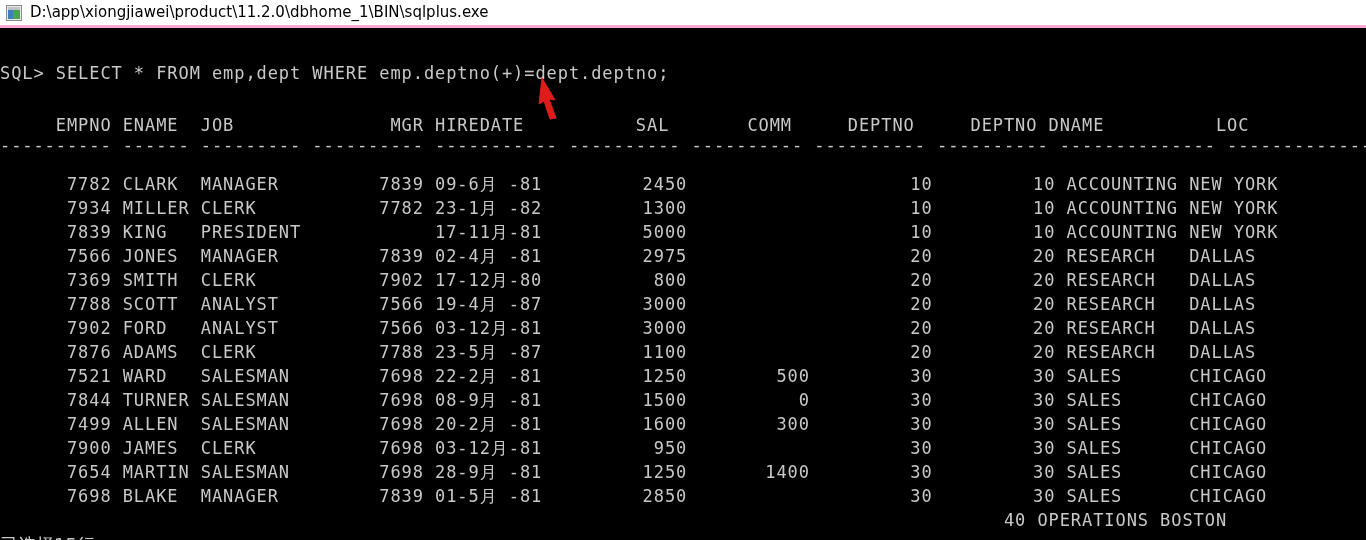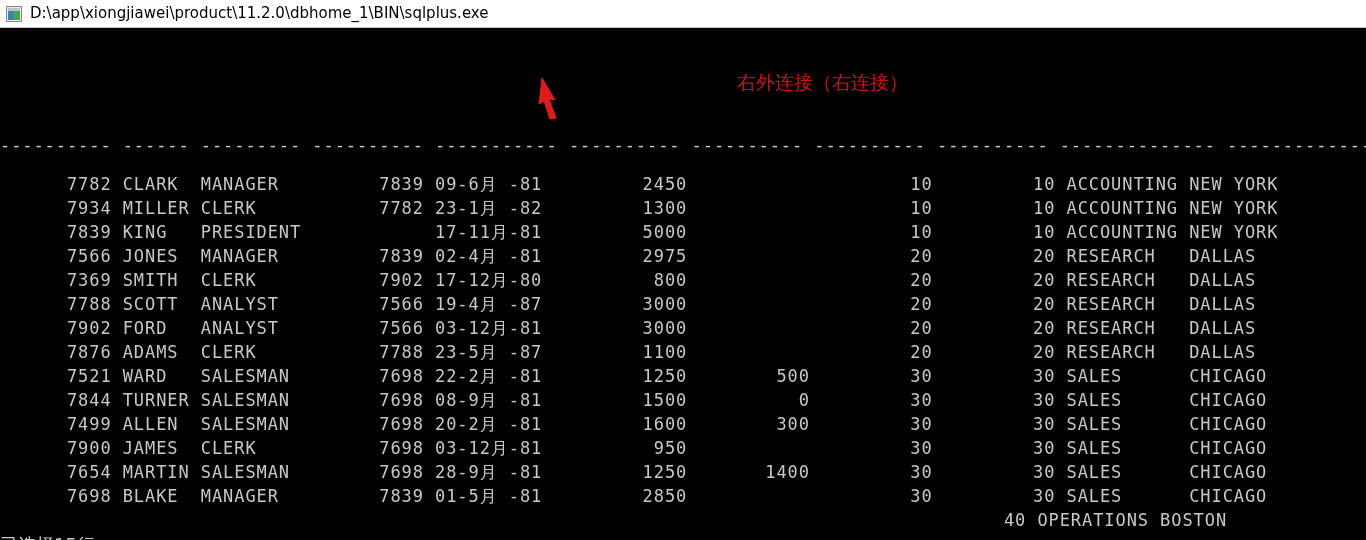--- a/index.html
+++ b/index.html
@@ -11,21 +11,21 @@
     width: 1366px;
     height: 540px;
     overflow: hidden;
     font-family: "Liberation Sans", sans-serif;
   }
 
   
   #titlebar {
     height: 28px;
     background: #ffffff;
-    border-bottom: 1px solid #f9a8d4;
+    border-bottom: 3px solid #f9a8d4;
     display: flex;
     align-items: center;
     padding-left: 6px;
     box-sizing: border-box;
   }
   #app-icon {
     width: 16px;
     height: 16px;
     flex: 0 0 16px;
     position: relative;
@@ -129,26 +129,27 @@
   <span id="app-icon">
     <span class="glyph-top"></span>
     <span class="glyph-left"></span>
     <span class="glyph-right"></span>
   </span>
   <span id="title-text">D:\app\xiongjiawei\product\11.2.0\dbhome_1\BIN\sqlplus.exe</span>
 </div>
 
 <div id="console">
 
+  <div class="term grid line" id="sqlline">SQL&gt; SELECT * FROM emp,dept WHERE emp.deptno(+)=dept.deptno;</div>
 
-  <div id="annotation">右外连接（右连接）</div>
 
   <svg id="arrow-svg" viewBox="0 0 80 46">
     <path d="M 22 4 L 35 26 L 29 25 L 36 44 L 30 45 L 24 27 L 19 30 Z" fill="#e01b1b" stroke="#e01b1b" stroke-width="1" stroke-linejoin="round"></path>
   </svg>
 
+  <div class="term grid line" id="headerline">     EMPNO ENAME  JOB              MGR HIREDATE          SAL       COMM     DEPTNO     DEPTNO DNAME          LOC</div>
 
   <div class="term grid line" id="ruleline">---------- ------ --------- ---------- ----------- ---------- ---------- ---------- ---------- -------------- -------------</div>
 
   <div class="term grid" id="rows"><div class="line">      7782 CLARK  MANAGER         7839 09-6月 -81         2450                    10         10 ACCOUNTING NEW YORK</div><div class="line">      7934 MILLER CLERK           7782 23-1月 -82         1300                    10         10 ACCOUNTING NEW YORK</div><div class="line">      7839 KING   PRESIDENT            17-11月-81         5000                    10         10 ACCOUNTING NEW YORK</div><div class="line">      7566 JONES  MANAGER         7839 02-4月 -81         2975                    20         20 RESEARCH   DALLAS</div><div class="line">      7369 SMITH  CLERK           7902 17-12月-80          800                    20         20 RESEARCH   DALLAS</div><div class="line">      7788 SCOTT  ANALYST         7566 19-4月 -87         3000                    20         20 RESEARCH   DALLAS</div><div class="line">      7902 FORD   ANALYST         7566 03-12月-81         3000                    20         20 RESEARCH   DALLAS</div><div class="line">      7876 ADAMS  CLERK           7788 23-5月 -87         1100                    20         20 RESEARCH   DALLAS</div><div class="line">      7521 WARD   SALESMAN        7698 22-2月 -81         1250        500         30         30 SALES      CHICAGO</div><div class="line">      7844 TURNER SALESMAN        7698 08-9月 -81         1500          0         30         30 SALES      CHICAGO</div><div class="line">      7499 ALLEN  SALESMAN        7698 20-2月 -81         1600        300         30         30 SALES      CHICAGO</div><div class="line">      7900 JAMES  CLERK           7698 03-12月-81          950                    30         30 SALES      CHICAGO</div><div class="line">      7654 MARTIN SALESMAN        7698 28-9月 -81         1250       1400         30         30 SALES      CHICAGO</div><div class="line">      7698 BLAKE  MANAGER         7839 01-5月 -81         2850                    30         30 SALES      CHICAGO</div><div class="line">                                                                                          40 OPERATIONS BOSTON</div></div>
 
   <div class="term" id="statusline" style="font-family:'DejaVu Sans','Liberation Sans',sans-serif;font-size:18px;">已选择15行。</div>
 </div>
 
 </body></html>

